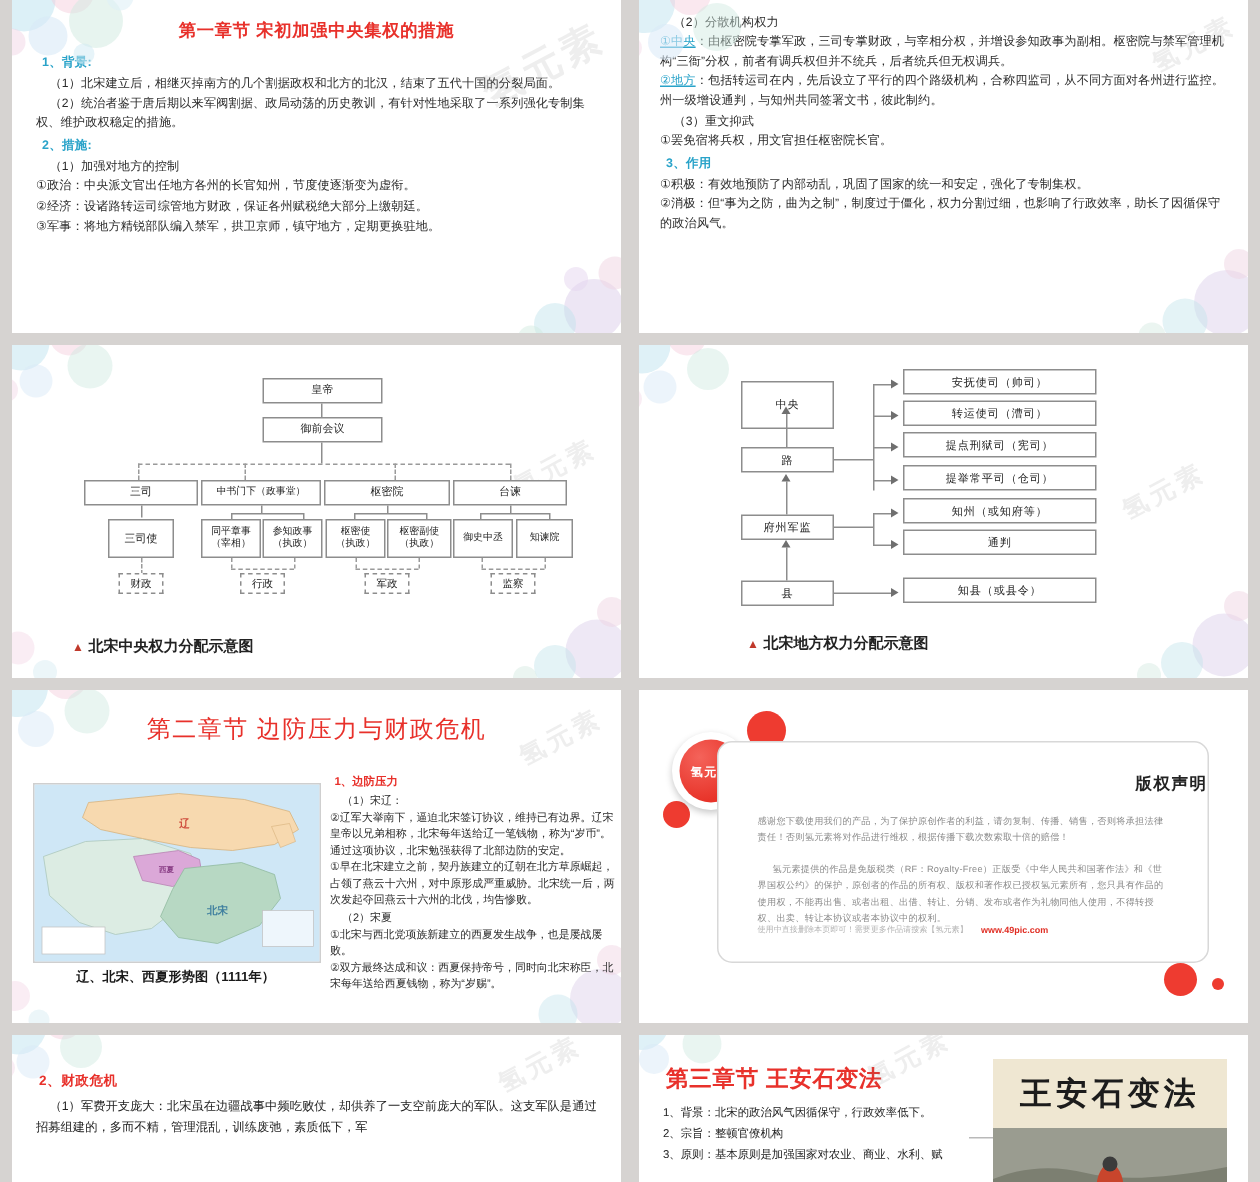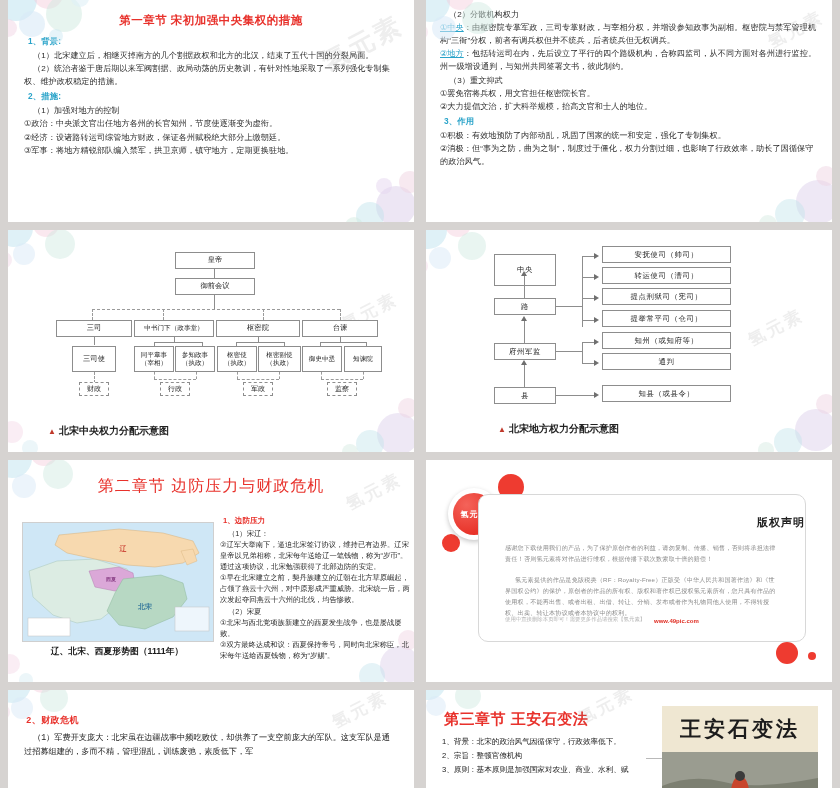--- a/index.html
+++ b/index.html
@@ -126,21 +126,21 @@
   }
   .logo i{
     width:42px;height:42px;border-radius:50%;
     background:radial-gradient(circle at 32% 28%,#f4635a,#e8342a 70%);
     display:flex;align-items:center;justify-content:center;
     color:#fff;font-size:8px;font-weight:bold;font-style:normal;letter-spacing:1px;
   }
   .dot{position:absolute;border-radius:50%;background:#ee3b30;}
 
   
-  .p7{padding:24px 16px 0 16px;font-family:Liberation Mono, monospace;}
+  .p7{padding:24px 16px 0 16px;}
   .p7 .hdr7{color:#e8312b;font-size:9px;font-weight:bold;margin:0 0 4px 2px;letter-spacing:.4px;}
   .p7 .ln7{font-size:8.2px;color:#222;line-height:1.7;text-indent:9px;}
 
   
   .p8title{
     margin:20px 0 6px 18px;font-size:15px;font-weight:bold;color:#e8312b;letter-spacing:.5px;
   }
   .p8list{margin-left:16px;}
   .p8li{font-size:7.6px;color:#222;line-height:1.82;}
   .p8img{
@@ -208,21 +208,20 @@
       <circle cx="46" cy="74" r="9" fill="#cfe8dd" opacity=".42"></circle>
     </svg>
     <div class="wm sm" style="right:6px;top:18px;">氢元素</div>
 
     <div class="s2pad">
       <div class="ln ind">（2）分散机构权力</div>
       <div class="ln"><span class="uline">①中央</span><span>：由枢密院专掌军政，三司专掌财政，与宰相分权，并增设参知政事为副相。枢密院与禁军管理机构“三衙”分权，前者有调兵权但并不统兵，后者统兵但无权调兵。</span></div>
       <div class="ln"><span class="uline">②地方</span><span>：包括转运司在内，先后设立了平行的四个路级机构，合称四监司，从不同方面对各州进行监控。州一级增设通判，与知州共同签署文书，彼此制约。</span></div>
       <div class="ln ind">（3）重文抑武</div>
       <div class="ln">①罢免宿将兵权，用文官担任枢密院长官。</div>
-      <div class="ln">②大力提倡文治，扩大科举规模，抬高文官和士人的地位。</div>
       <div class="hdr">3、作用</div>
       <div class="ln">①积极：有效地预防了内部动乱，巩固了国家的统一和安定，强化了专制集权。</div>
       <div class="ln">②消极：但“事为之防，曲为之制”，制度过于僵化，权力分割过细，也影响了行政效率，助长了因循保守的政治风气。</div>
     </div>
   </div>
 
   <div class="slide">
     <svg class="cluster-tl" viewBox="0 0 120 96">
       <circle cx="20" cy="14" r="19" fill="#bfe4f0" opacity=".5"></circle>
       <circle cx="52" cy="10" r="13" fill="#f4c9da" opacity=".42"></circle>

